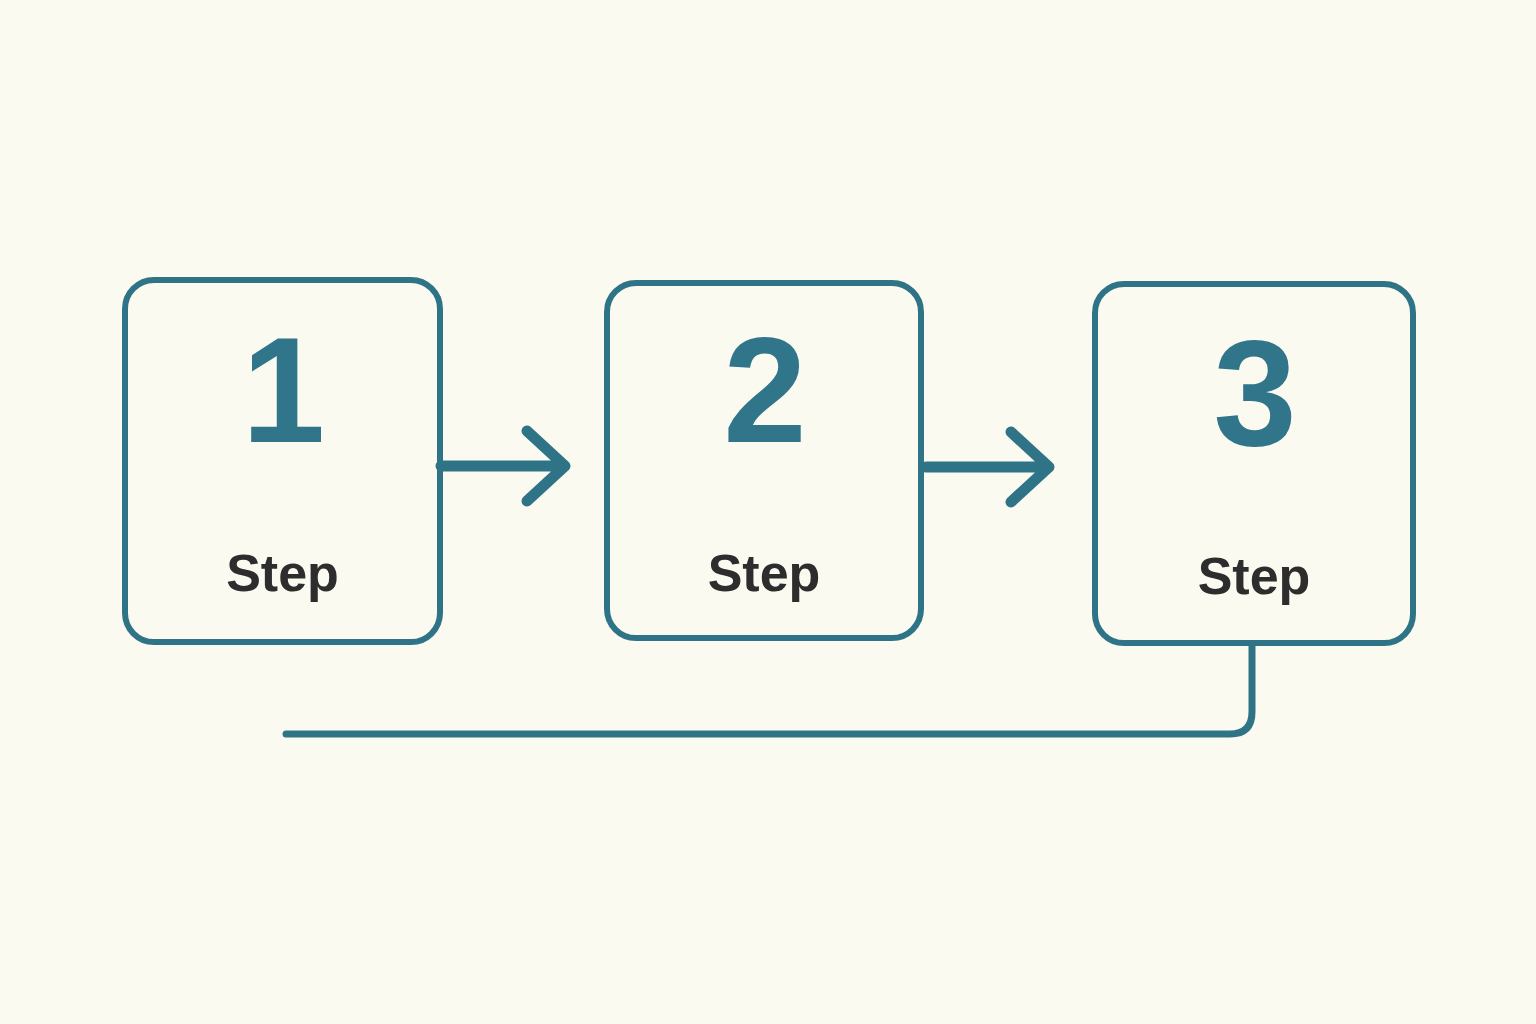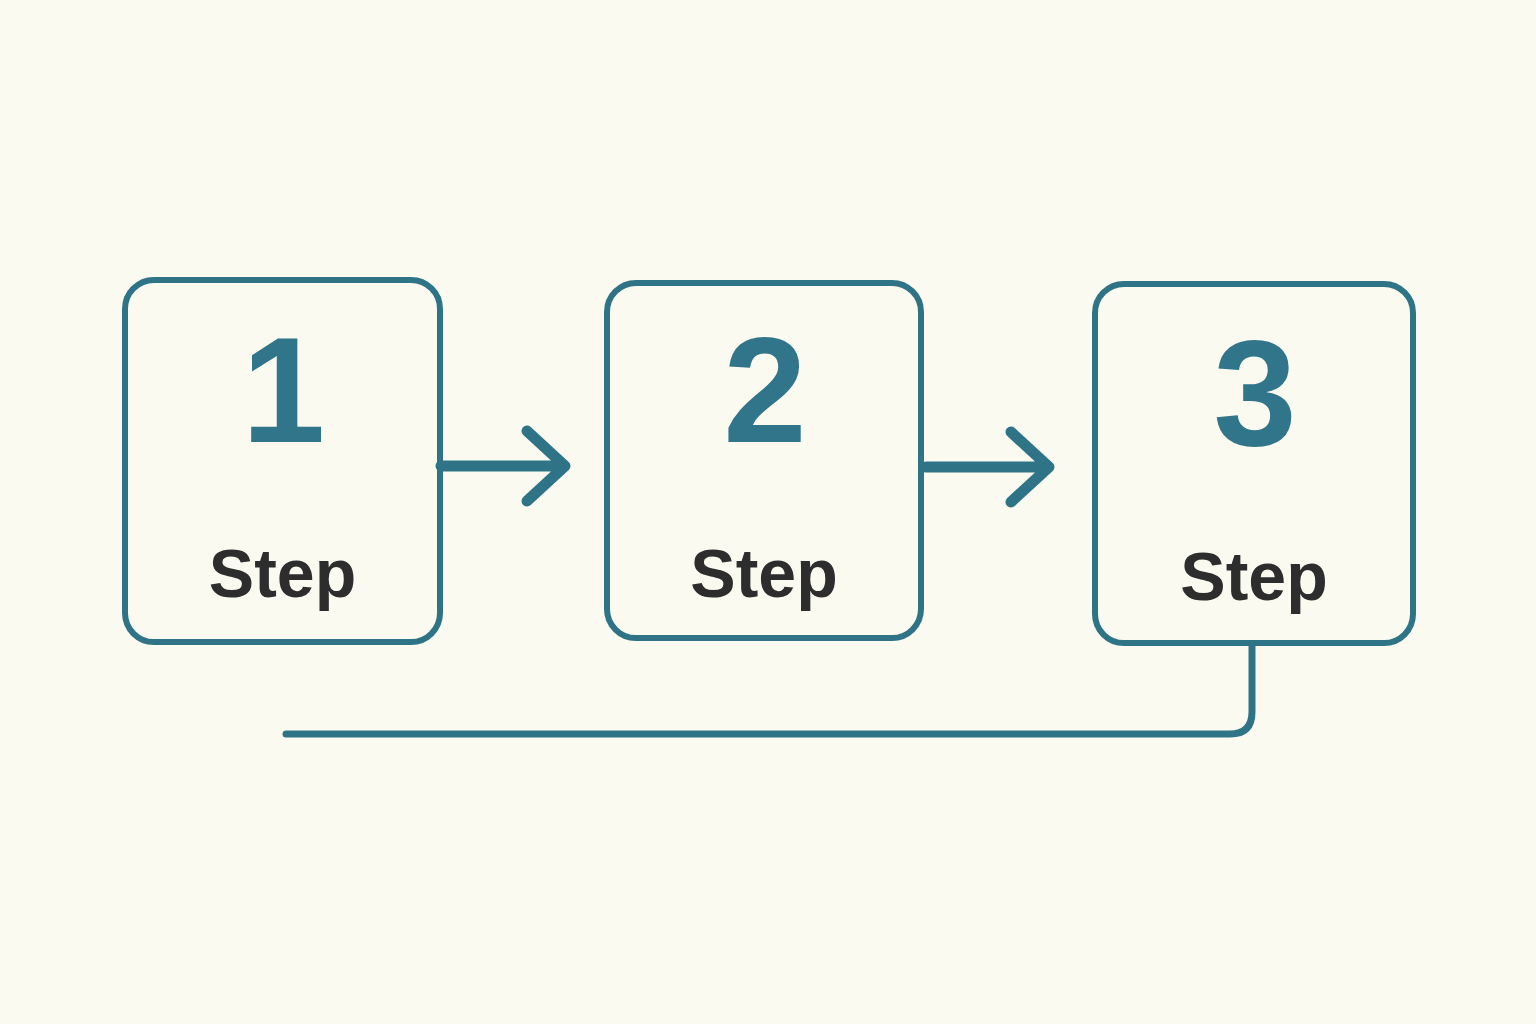--- a/index.html
+++ b/index.html
@@ -39,21 +39,21 @@
   .step-box.b2 { left: 604px; top: 280px; width: 320px; height: 361px; }
   .step-box.b3 { left: 1092px; top: 281px; width: 324px; height: 365px; }
   .step-number {
     font-size: 150px;
     line-height: 150px;
     font-weight: 700;
     color: #30758a;
     letter-spacing: -2px;
   }
   .step-label {
-    font-size: 68px;
+    font-size: 52px;
     line-height: 68px;
     font-weight: 600;
     color: #2d2d2d;
     margin-top: 24px;
   }
 </style>
 </head>
 <body>
 
 <div class="canvas">

